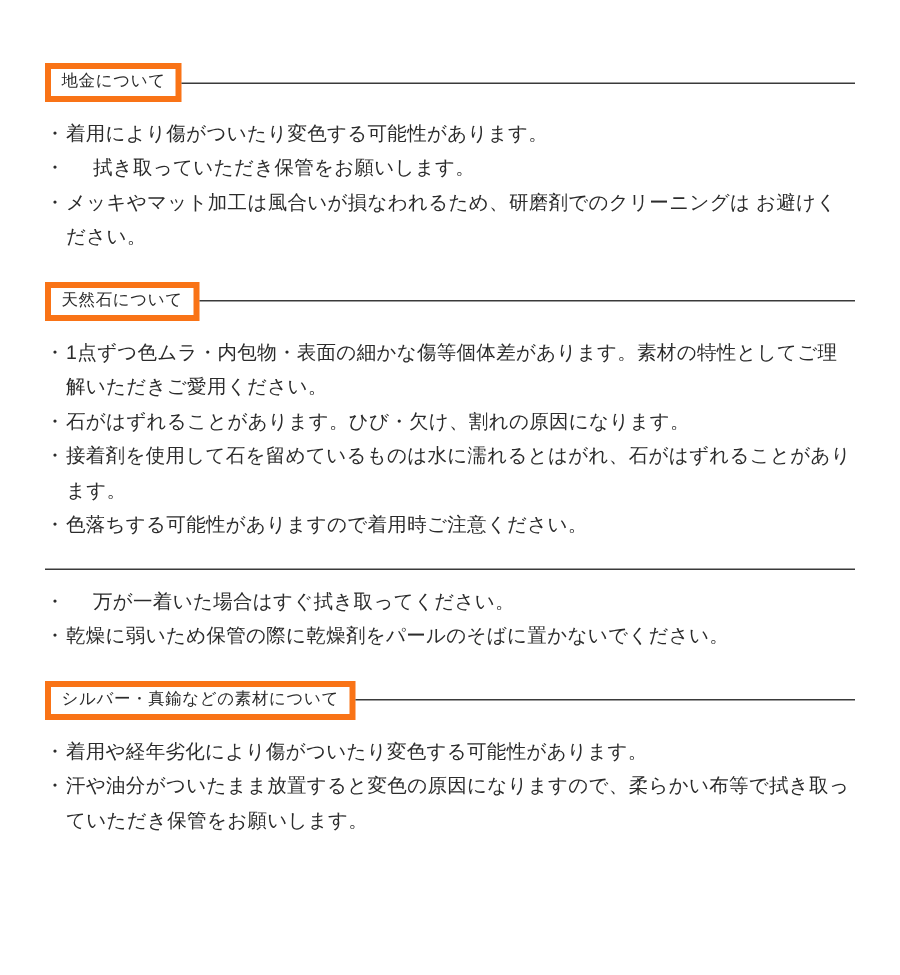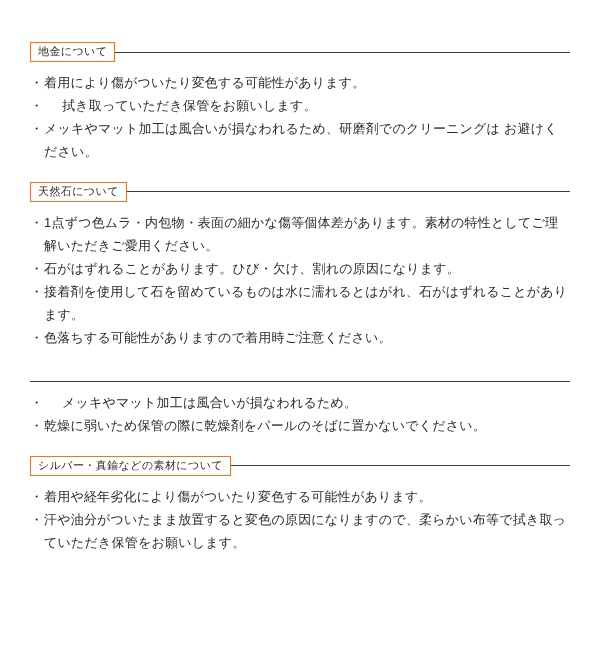--- a/index.html
+++ b/index.html
@@ -24,21 +24,21 @@
   .section {
     margin-bottom: 14px;
   }
   .section-head {
     display: flex;
     align-items: center;
     margin-bottom: 9px;
   }
   .section-head .head-label {
     display: inline-block;
-    border: 1px solid #f97316;
+    border: 4px solid #f97316;
     padding: 3px 7px 4px 7px;
     font-size: 11px;
     line-height: 1;
     letter-spacing: 0.4px;
     color: #2b2b2b;
     white-space: nowrap;
   }
   .section-head .head-rule {
     flex: 1 1 auto;
     height: 1px;
@@ -70,21 +70,21 @@
     padding-left: 18px;
   }
   .plain p {
     margin: 0;
     font-size: 11px;
     line-height: 1.78;
     letter-spacing: 0.2px;
     color: #2b2b2b;
   }
   .sec-jigane { margin-bottom: 18px; }
-  .sec-stone { margin-bottom: 32px; }
+  .sec-stone { margin-bottom: 18px; }
   .sec-pearl { margin-bottom: 18px; }
   .sec-indigo { margin-bottom: 18px; }
   .sec-silver { margin-bottom: 0; }
 </style>
 </head>
 <body>
 
 <div class="page">
 
   <section class="section sec-jigane">
@@ -125,21 +125,21 @@
       </li>
     </ul>
   </section>
 
   <section class="section sec-pearl">
     <div class="section-head">
       <span class="head-rule"></span>
     </div>
     <ul class="bullets">
       <li>
-        <span class="cont">メッキやマット加工は風合いが損なわれるため。</span>
+        <span class="cont">万が一着いた場合はすぐ拭き取ってください。</span>
       </li>
       <li>
         <span>乾燥に弱いため保管の際に乾燥剤をパールのそばに置かないでください。</span>
       </li>
     </ul>
   </section>
 
 
   <section class="section sec-silver">
     <div class="section-head">

